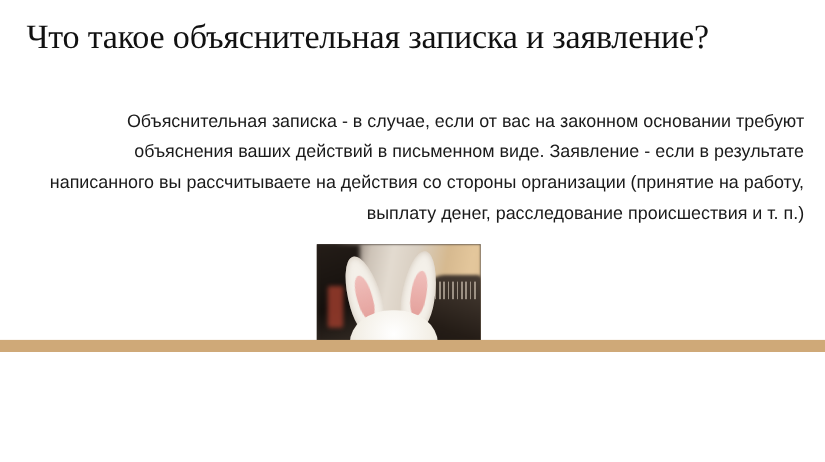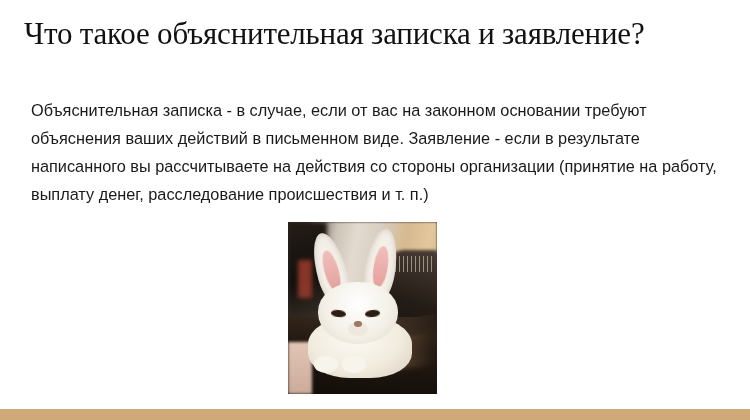--- a/index.html
+++ b/index.html
@@ -8,21 +8,21 @@
     padding: 0;
     background: #ffffff;
   }
   body {
     font-family: "Liberation Sans", sans-serif;
   }
 
   .slide {
     position: relative;
     width: 750px;
-    height: 420px;
+    height: 320px;
     background: #ffffff;
     overflow: hidden;
   }
 
   
   .slide-title {
     position: absolute;
     left: 24px;
     top: 14px;
     width: 700px;
@@ -38,21 +38,21 @@
   
   .slide-body {
     position: absolute;
     left: 31px;
     top: 96px;
     width: 700px;
     font-family: "Liberation Sans", "DejaVu Sans", sans-serif;
     font-size: 16.3px;
     line-height: 28px;
     color: #1a1a1a;
-    text-align: left;
+    text-align: right;
     white-space: pre-line;
   }
 
   
   .photo-wrap {
     position: absolute;
     left: 288px;
     top: 222px;
     width: 149px;
     height: 172px;

